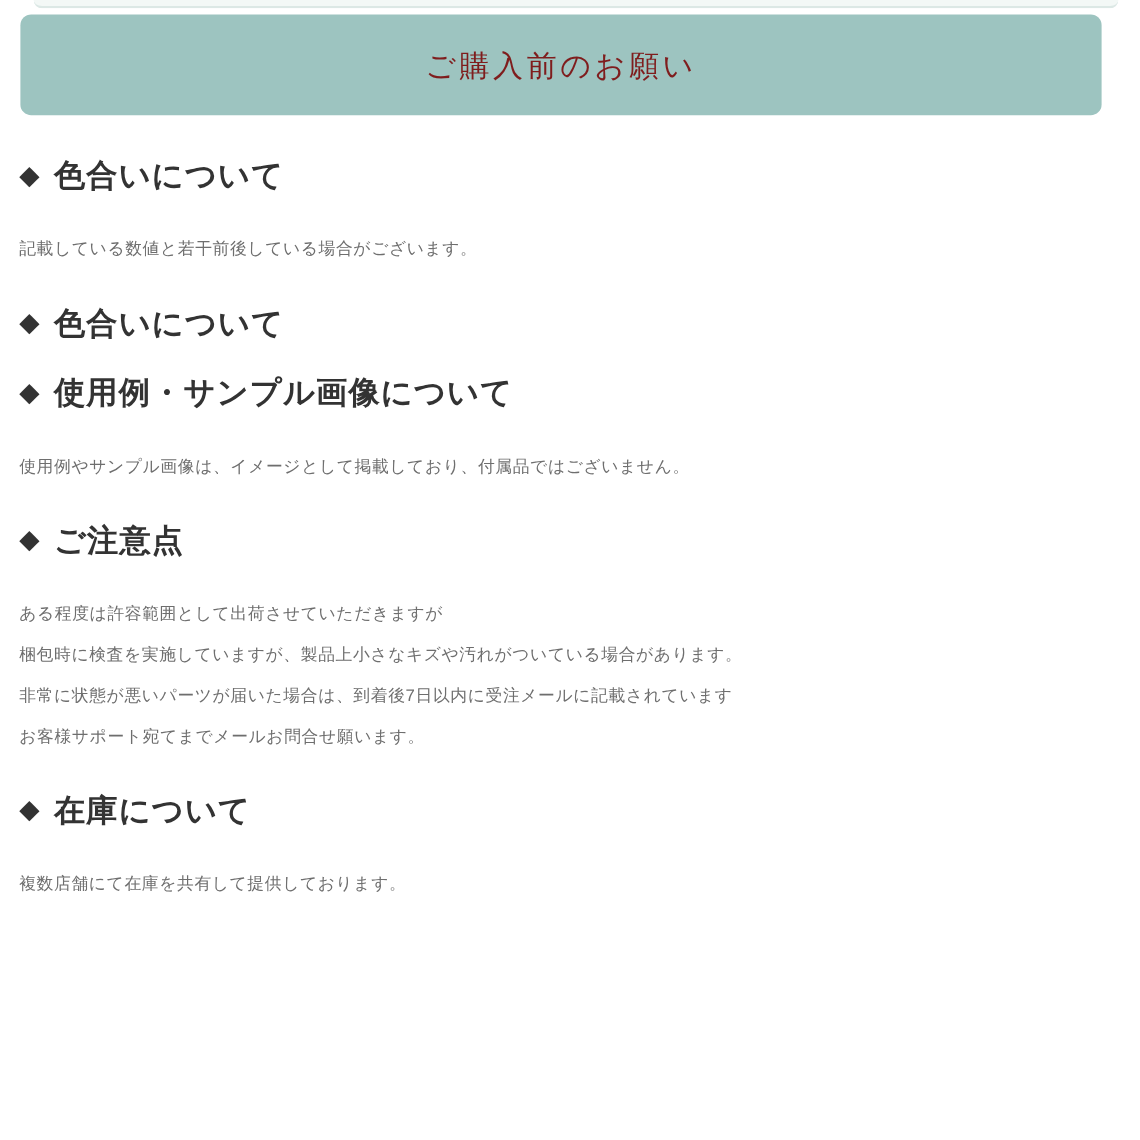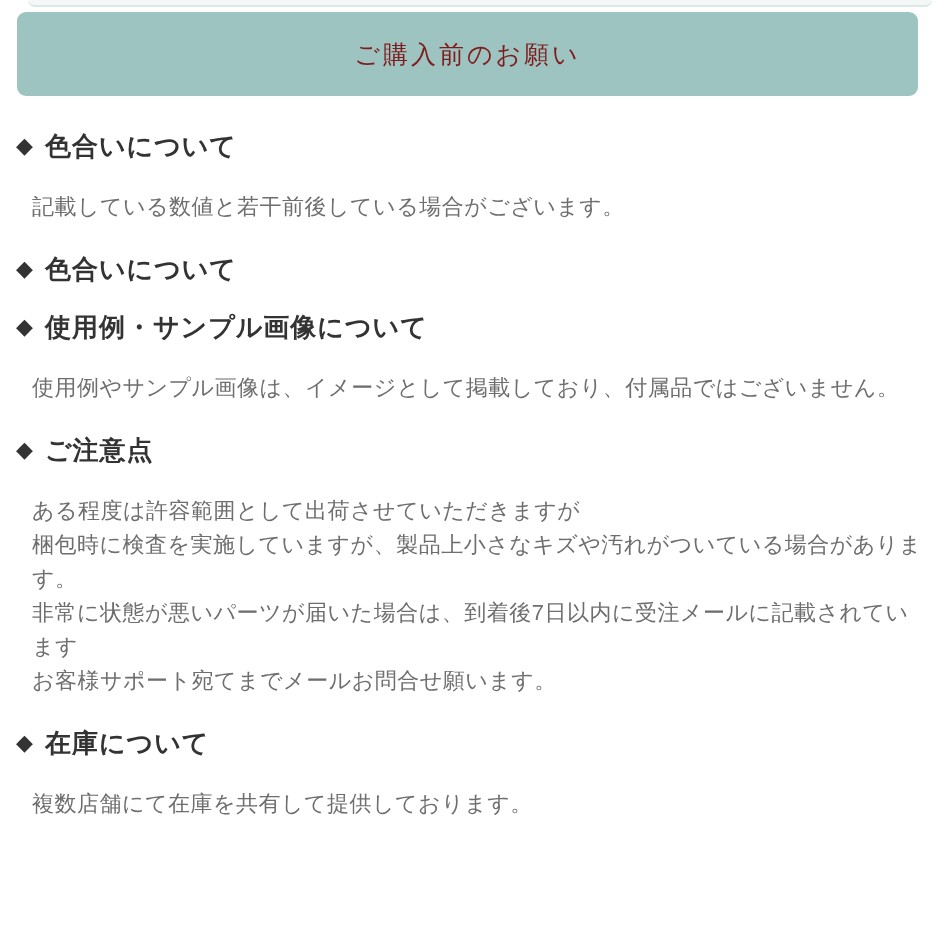--- a/index.html
+++ b/index.html
@@ -57,25 +57,24 @@
     color: #333333;
     letter-spacing: 1px;
   }
   .diamond {
     font-size: 22px;
     margin-right: 11px;
     color: #333333;
   }
   .section-body {
     margin-top: 31px;
-    font-size: 22px;
+    font-size: 14px;
     line-height: 34px;
     color: #6e6e6e;
     letter-spacing: 0.5px;
-    margin-left: 16px;
   }
 </style>
 </head>
 <body>
 
 <div class="page">
 
   <div class="top-sliver"></div>
 
   <header class="banner">

